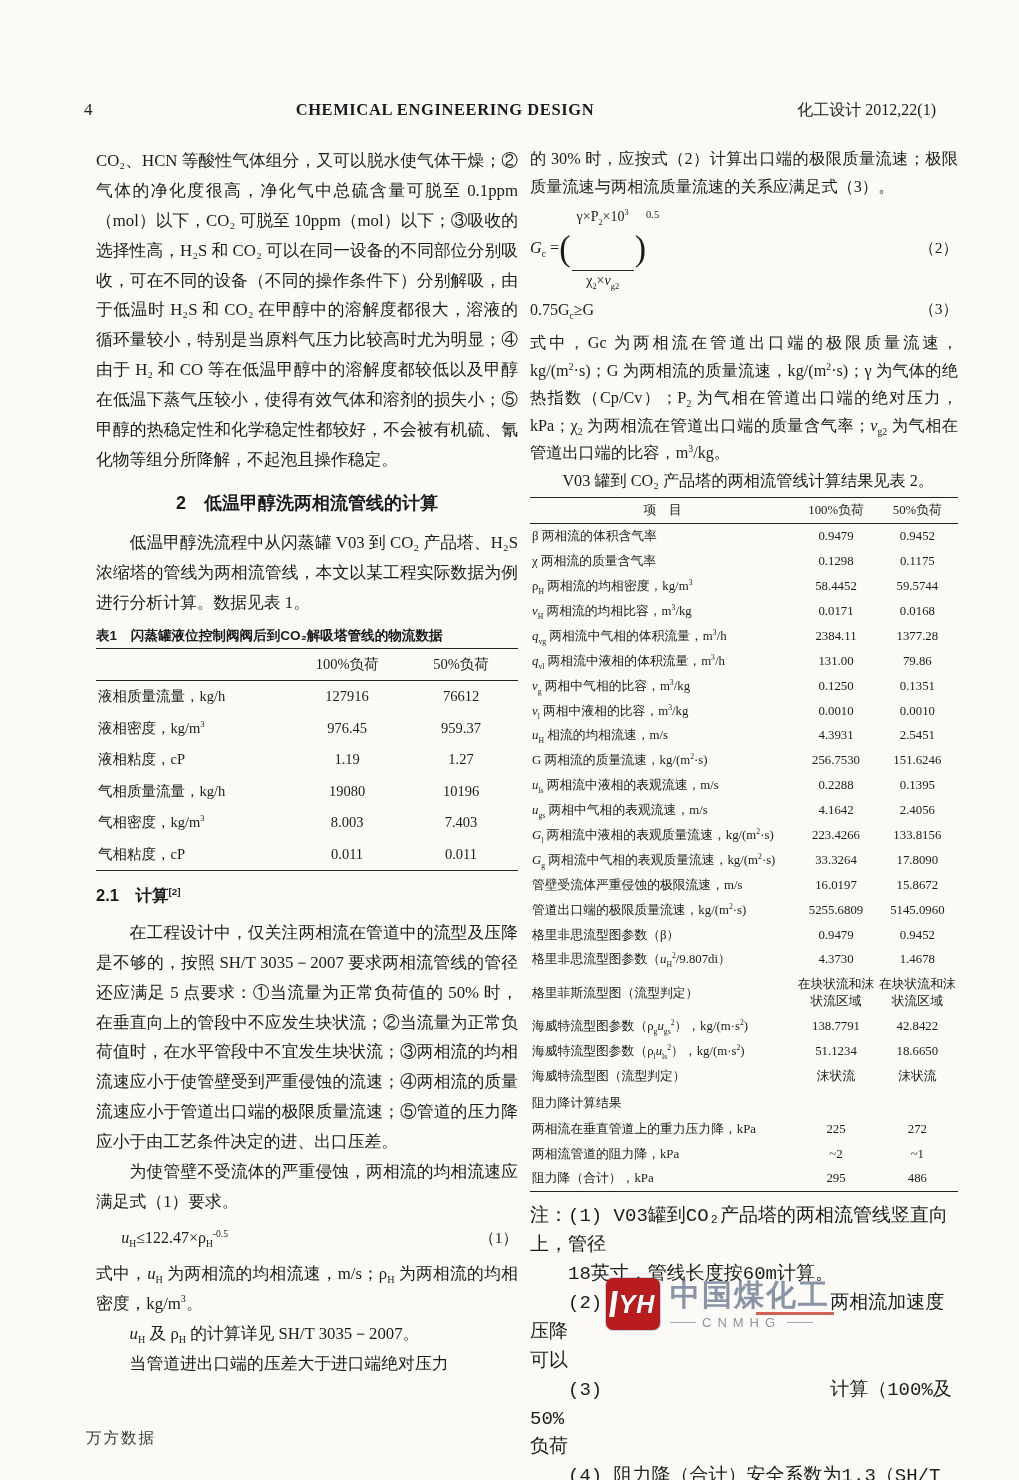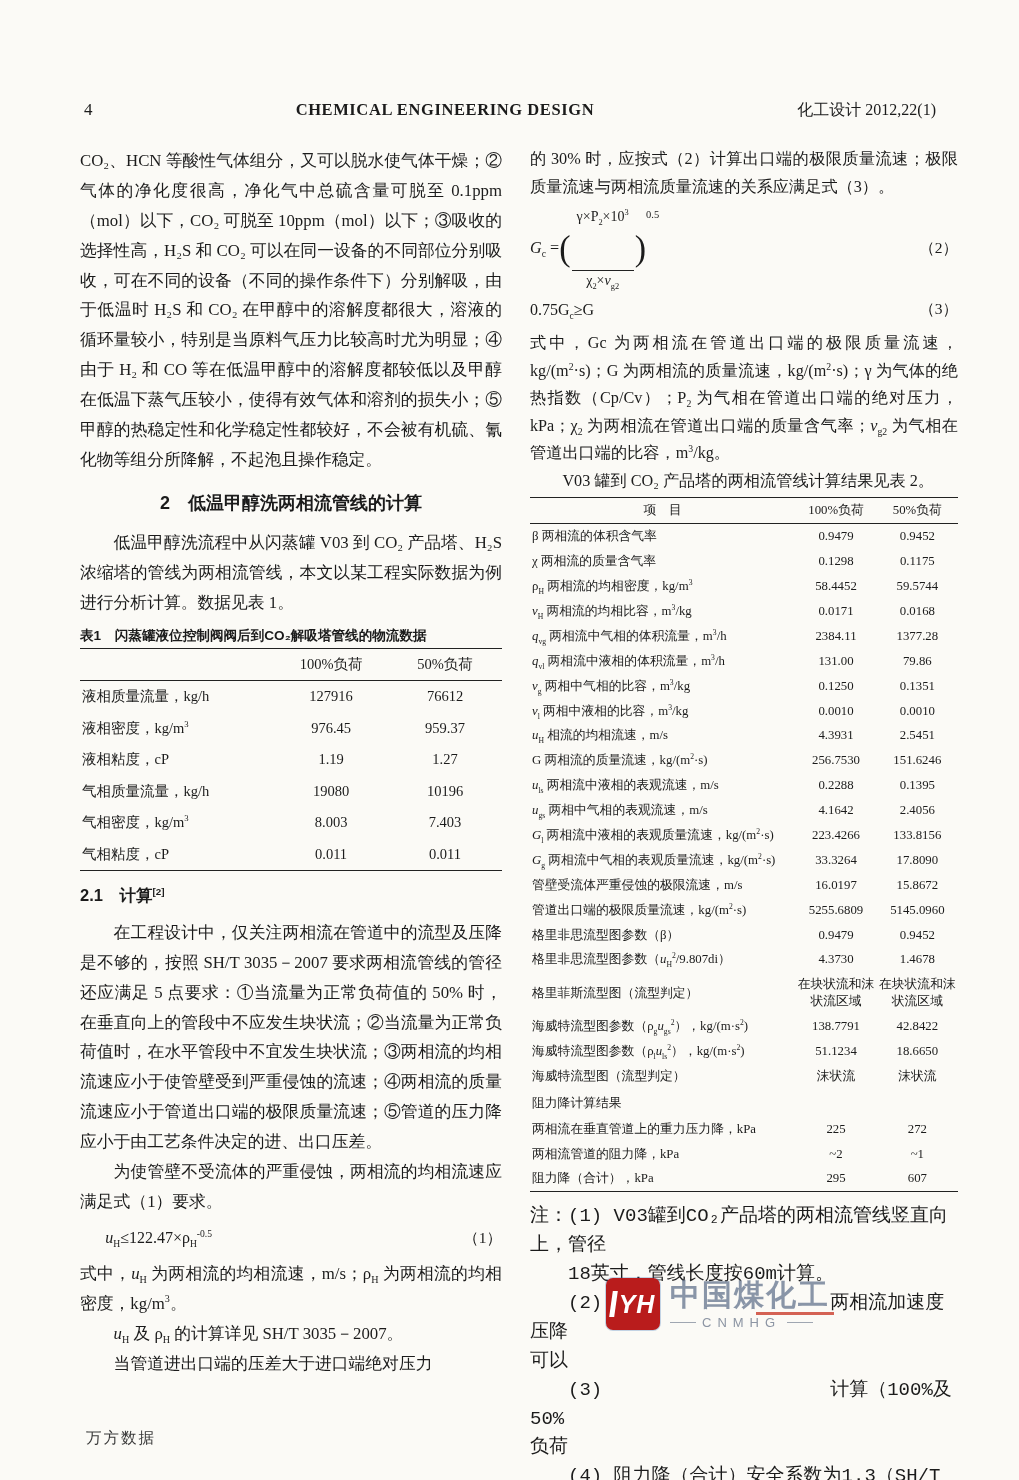--- a/index.html
+++ b/index.html
@@ -9,21 +9,21 @@
     font-family:"Liberation Serif","DejaVu Serif",serif;
   }
   .page{position:absolute;inset:0;}
   
   .header{position:absolute;top:100px;left:84px;width:852px;display:flex;align-items:baseline;}
   .pnum{font-size:17px;}
   .jtitle{flex:1;text-align:center;font-size:16.5px;font-weight:bold;letter-spacing:.6px;}
   .jcn{font-size:16px;}
   
   .col{position:absolute;top:146px;text-align:justify;}
-  .col.left{left:80px;width:422px;font-size:16.8px;line-height:1.78;}
+  .col.left{left:96px;width:422px;font-size:16.8px;line-height:1.78;}
   .col.right{left:530px;width:428px;font-size:16.2px;line-height:1.7;}
   p{margin:0;}
   .ind{text-indent:2em;}
   .h2{font-family:"Liberation Sans","DejaVu Sans",sans-serif;font-weight:bold;font-size:18px;margin:12px 0 9px;text-align:center;}
   .h3{font-family:"Liberation Sans","DejaVu Sans",sans-serif;font-weight:bold;font-size:16.5px;margin:9px 0 7px;text-align:left;}
   sub,sup{font-size:.6em;line-height:0;}
   
   .tcap{font-family:"Liberation Sans","DejaVu Sans",sans-serif;font-weight:bold;font-size:13.6px;margin:8px 0 3px;text-align:left;line-height:1.4;}
   .tcap.center{text-align:center;}
   .datatable{width:100%;border-collapse:collapse;border-top:1.6px solid #222;border-bottom:1.6px solid #222;margin:2px 0 10px;}
@@ -298,21 +298,21 @@
             <td class="val">272</td>
           </tr>
           <tr>
             <td class="lbl"><span>两相流管道的阻力降，kPa</span></td>
             <td class="val">~2</td>
             <td class="val">~1</td>
           </tr>
           <tr>
             <td class="lbl"><span>阻力降（合计），kPa</span></td>
             <td class="val">295</td>
-            <td class="val">607</td>
+            <td class="val">486</td>
           </tr>
         </tbody>
     </table>
 
     <div class="notes">
       <div>注：(1) V03罐到CO₂产品塔的两相流管线竖直向上，管径</div>
       <div>　　18英寸，管线长度按60m计算。</div>
       <div>　　(2)　　　　　　　　　　　　两相流加速度压降</div>
       <div>可以</div>
       <div>　　(3)　　　　　　　　　　　　计算（100%及50%</div>

